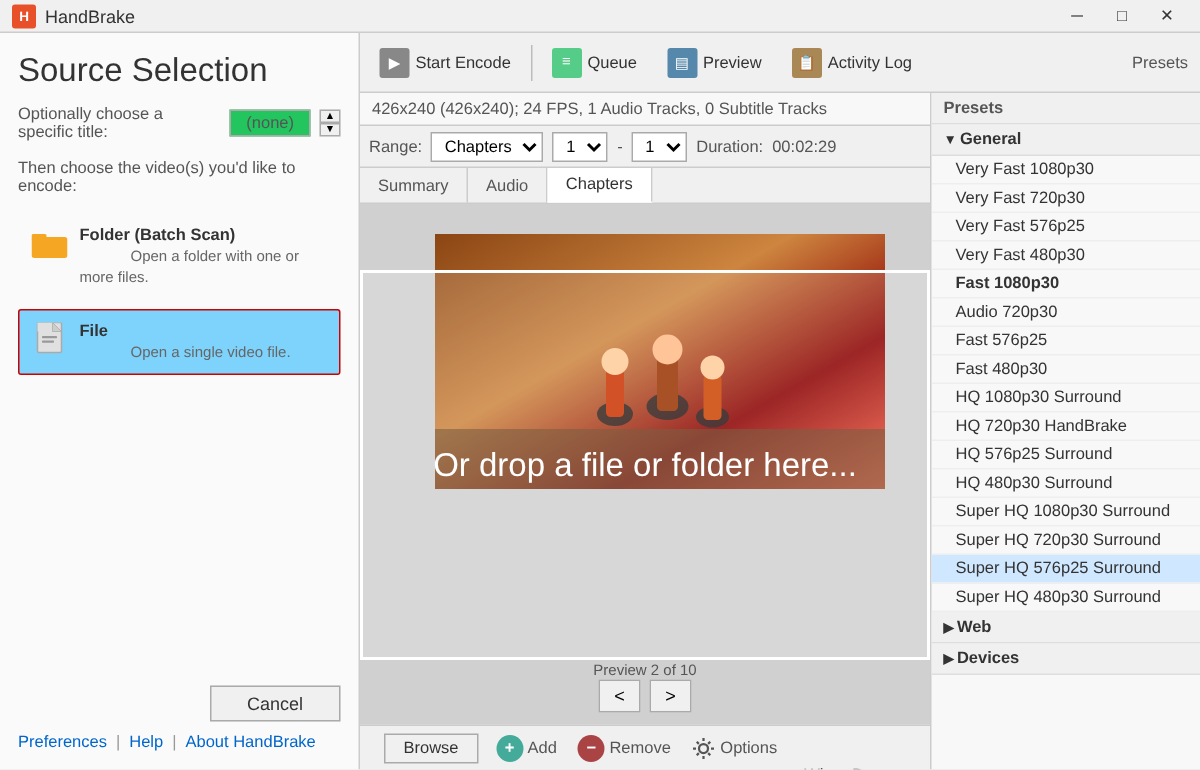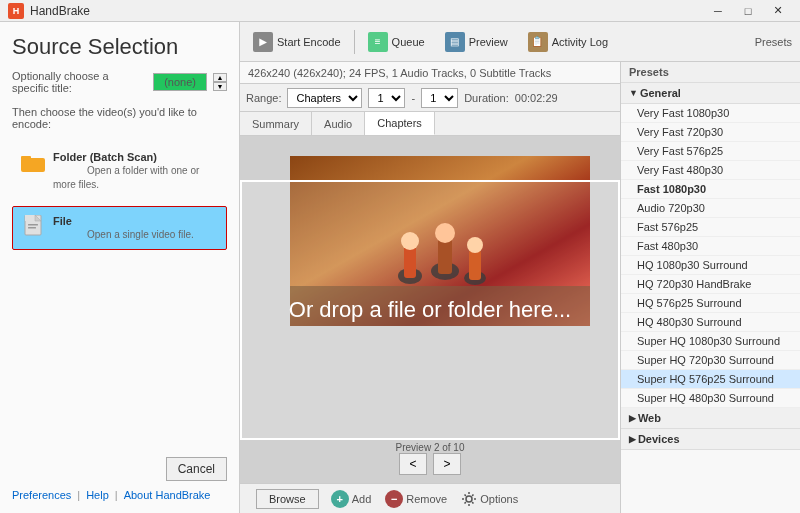--- a/index.html
+++ b/index.html
@@ -149,21 +149,21 @@
     }
     .source-item-text span {
       font-size: 10px;
       color: #666;
       margin-left: 34px;
     }
 
     .cancel-btn {
       margin-top: auto;
       align-self: flex-end;
-      padding: 4px 11px;
+      padding: 4px 24px;
       border: 1px solid #aaa;
       background: #f0f0f0;
       cursor: pointer;
       font-size: 12px;
       color: #333;
     }
 
     .preferences-bar {
       display: flex;
       gap: 6px;

